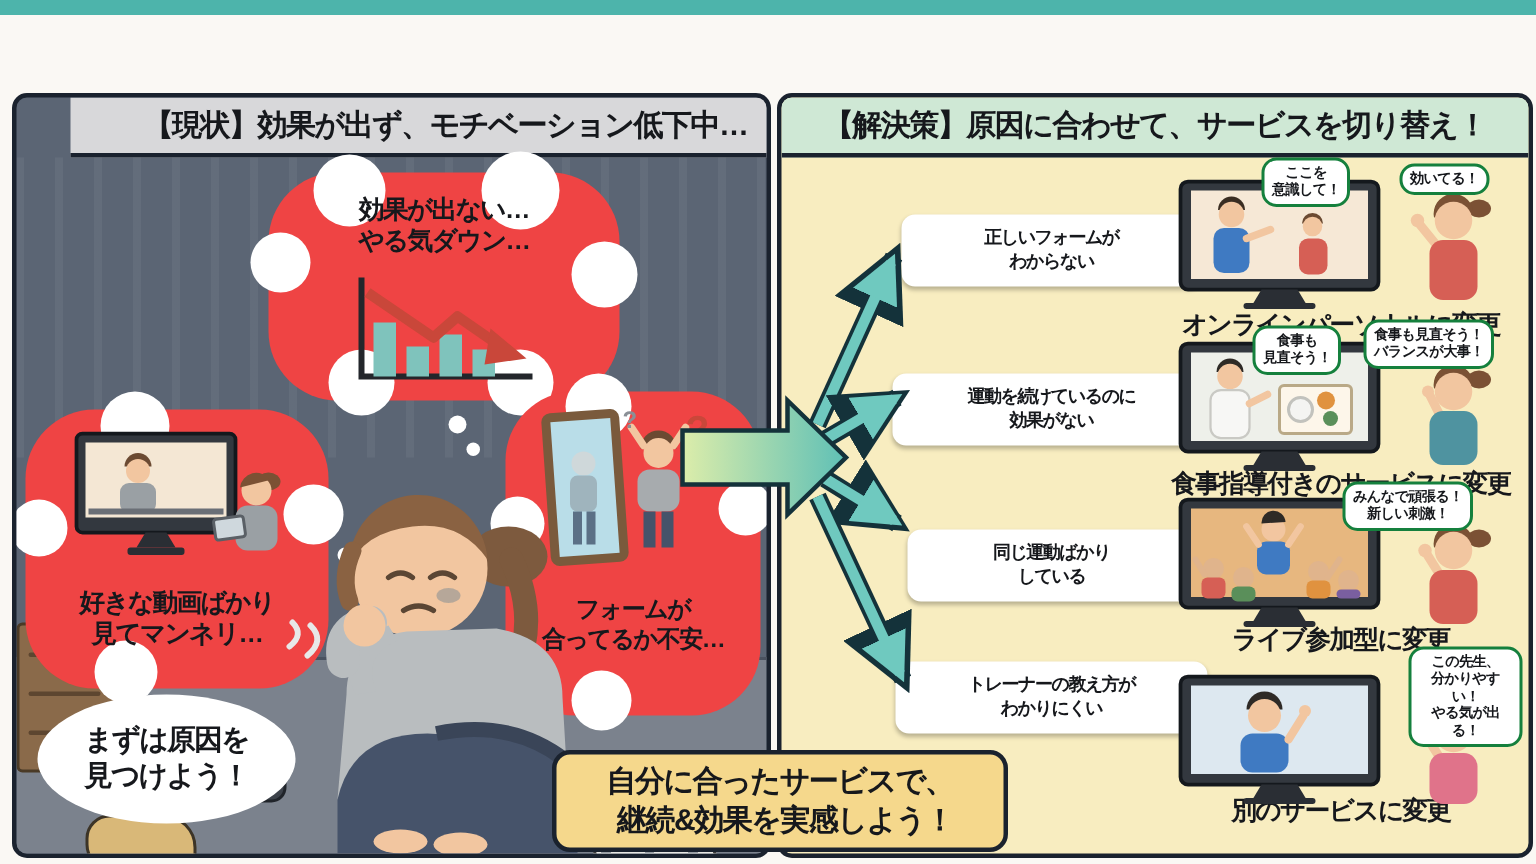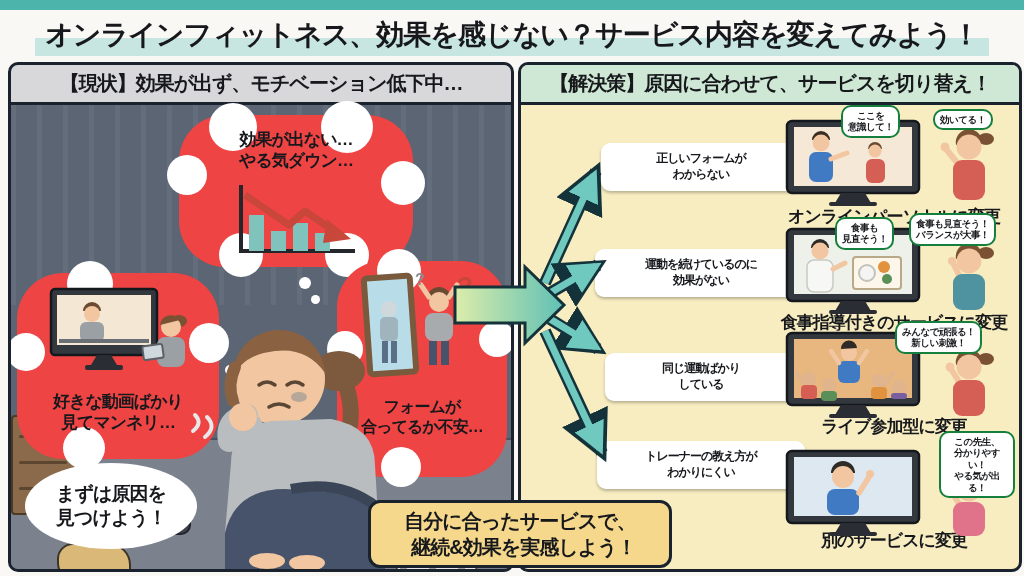--- a/index.html
+++ b/index.html
@@ -14,21 +14,21 @@
   .main-title{font-size:28px;font-weight:900;letter-spacing:-1px;
               background:linear-gradient(to top,#c7e5e1 42%,transparent 42%);
               padding:2px 10px;}
 
   
   .panel{border:3px solid #1a222e;border-radius:10px;overflow:hidden;}
   .panel-left{left:8px;top:62px;width:500px;height:504px;background:#5b6574;}
   .panel-right{left:518px;top:62px;width:498px;height:504px;background:#f8edc0;}
   .panel-header{position:absolute;left:0;top:0;width:100%;height:40px;display:flex;align-items:center;justify-content:center;
                 font-weight:900;font-size:20px;border-bottom:3px solid #1a222e;box-sizing:border-box;letter-spacing:-1px;}
-  .hdr-left{background:#d8d8da;}
+  .hdr-left{background:#d8d8da;margin-left:36px;}
   .hdr-right{background:#cfe8d5;}
 
   
   .room-stripes{left:0;top:40px;width:100%;height:200px;
     background:repeating-linear-gradient(90deg,rgba(255,255,255,0.05) 0 5px,transparent 5px 26px);}
   .room-floor{left:0;top:373px;width:100%;height:131px;background:#7b828d;border-top:2px solid #4a5260;}
   .dresser{left:0;top:350px;width:66px;height:96px;background:#8a6a4a;border:2px solid #4a3categ22;border:2px solid #4a3a26;border-radius:4px;}
   .dresser .drawer{position:absolute;left:6px;width:48px;height:3px;background:#5d4630;border-radius:2px;}
   .towel{left:46px;top:478px;width:70px;height:34px;background:#d9b878;border:2px solid #3c3427;border-radius:16px 22px 10px 18px;}
   .paper{left:388px;top:486px;width:74px;height:40px;background:#e8e8e4;border:2px solid #3c3c3c;transform:rotate(-18deg);
@@ -56,23 +56,20 @@
   .banner{left:368px;top:500px;width:298px;height:62px;background:#f5d88c;border:3px solid #1a222e;border-radius:12px;
           display:flex;align-items:center;justify-content:center;text-align:center;
           font-weight:900;font-size:20px;line-height:1.3;z-index:6;letter-spacing:-1px;}
 </style>
 </head>
 <body>
 
 <div class="stage">
 
   <div class="abs top-strip"></div>
-  <div class="abs title-band">
-    <span class="main-title">オンラインフィットネス、効果を感じない？サービス内容を変えてみよう！</span>
-  </div>
 
   <div class="abs panel panel-left">
     <div class="panel-header hdr-left">【現状】効果が出ず、モチベーション低下中…</div>
     <div class="abs room-stripes"></div>
     <div class="abs room-floor"></div>
 
     <div class="abs dresser">
       <div class="drawer" style="top:18px"></div>
       <div class="drawer" style="top:44px"></div>
       <div class="drawer" style="top:70px"></div>

